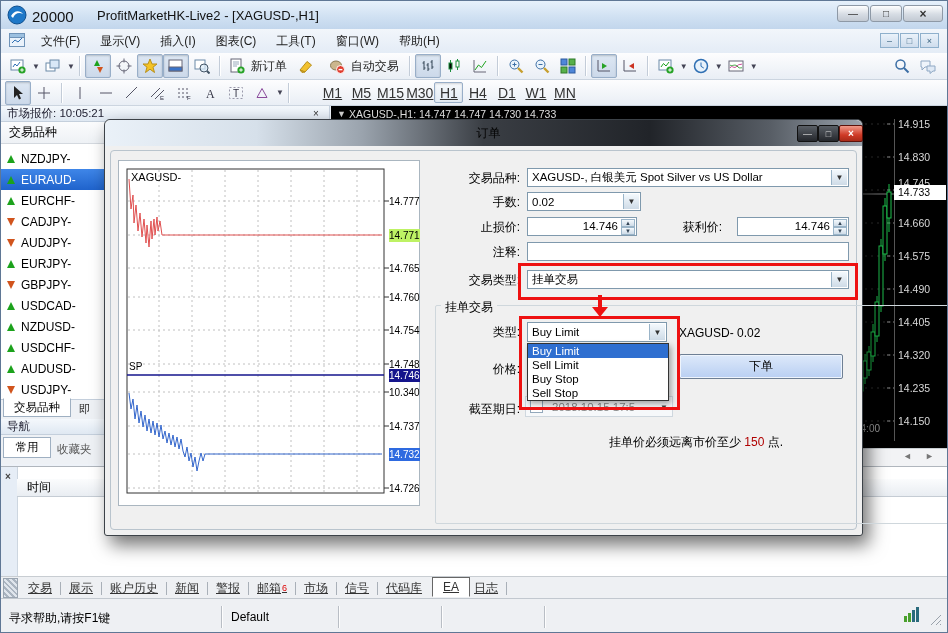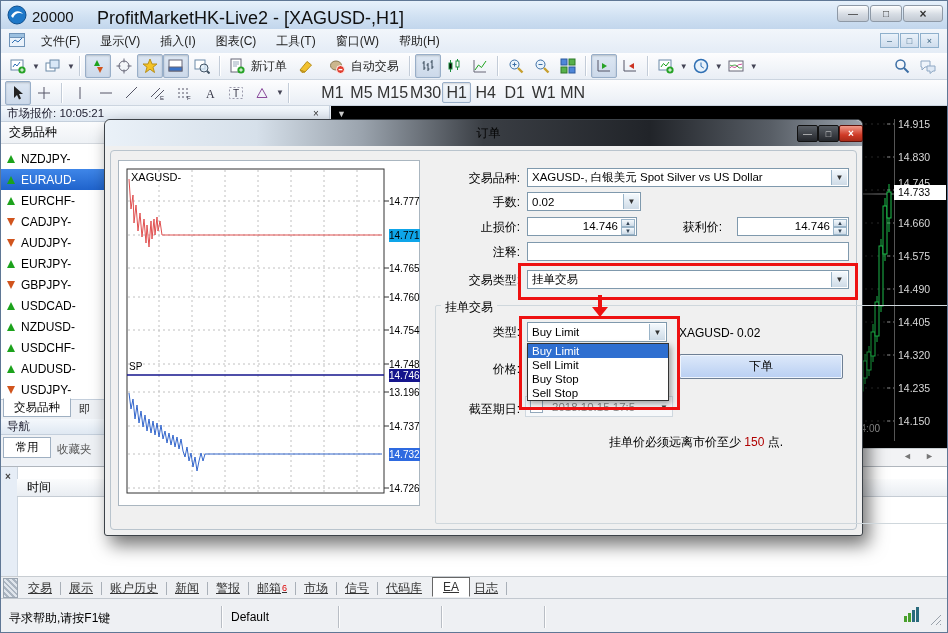--- a/index.html
+++ b/index.html
@@ -8,21 +8,21 @@
   
   .titlebar{left:0;top:0;width:948px;height:28px;background:linear-gradient(#e7f1fb,#cfe0f2 60%,#c2d6ec);border-bottom:1px solid #aabdd4;}
   .menubar{left:0;top:28px;width:948px;height:24px;background:linear-gradient(#f2f6fb,#e4ecf6);border-bottom:1px solid #c6d2e0;display:flex;align-items:center;}
   .menu-item{padding:3px 10px;color:#222;}
   .toolbar{left:0;width:948px;background:linear-gradient(#fdfdfe,#e9eef5);border-bottom:1px solid #ccd5e0;display:flex;align-items:center;padding-left:4px;box-sizing:border-box;}
   .tbtn{width:24px;height:22px;display:flex;align-items:center;justify-content:center;border:1px solid transparent;border-radius:2px;flex:0 0 auto;}
   .tbtn.pressed{border:1px solid #98aec8;background:linear-gradient(#dde7f3,#ccd9ea);box-shadow:inset 0 1px 2px rgba(0,0,0,.18);}
   .caret{font-size:8px;color:#445;margin-left:1px;flex:0 0 auto;}
   .tsep{width:1px;height:20px;background:#c3ccd8;border-right:1px solid #fff;margin:0 4px;flex:0 0 auto;}
   .tlabel{font-size:12px;color:#222;margin:0 6px 0 2px;flex:0 0 auto;}
-  .tf{min-width:27px;height:19px;display:flex;align-items:center;justify-content:center;font-size:16px;color:#333;border:1px solid transparent;border-radius:2px;flex:0 0 auto;}
+  .tf{min-width:27px;height:19px;display:flex;align-items:center;justify-content:center;font-size:14px;color:#333;border:1px solid transparent;border-radius:2px;flex:0 0 auto;text-decoration:underline;}
   .tf.active{border:1px solid #98aec8;background:linear-gradient(#f6f9fc,#e3ebf4);box-shadow:inset 0 1px 2px rgba(0,0,0,.15);}
   .winbtn{height:17px;border:1px solid #8e99a6;border-radius:3px;background:linear-gradient(#ffffff,#d6dce4 55%,#c3cad3);display:flex;align-items:center;justify-content:center;font-size:10px;color:#333;box-sizing:border-box;}
   .childbtn{width:19px;height:15px;border:1px solid #8fb0cc;background:linear-gradient(#eaf2fa,#cfdded);display:flex;align-items:center;justify-content:center;font-size:9px;color:#39627f;box-sizing:border-box;}
   
   .pheader{background:linear-gradient(#f4f8fc,#dfe8f2);border-bottom:1px solid #c4cfdc;font-size:11.5px;color:#223;display:flex;align-items:center;padding:0 6px;box-sizing:border-box;}
   .mwrow{position:absolute;left:0;width:328px;height:21px;display:flex;align-items:center;padding-left:6px;box-sizing:border-box;background:#fff;}
   .mwrow.sel{background:linear-gradient(#3f86e8,#1f63cc);color:#fff;}
   .arr{width:0;height:0;margin-right:6px;flex:0 0 auto;}
   .arr.up{border-left:4px solid transparent;border-right:4px solid transparent;border-bottom:8px solid #1ca21c;}
   .arr.down{border-left:4px solid transparent;border-right:4px solid transparent;border-top:8px solid #d1541d;}
@@ -36,21 +36,21 @@
   .ddbtn{position:absolute;right:1px;top:1px;bottom:1px;width:15px;background:linear-gradient(#f4f9fd,#cedbe7);border-left:1px solid #9ab4c8;display:flex;align-items:center;justify-content:center;font-size:8px;color:#333;}
   .spinbox{position:absolute;background:#fff;border:1px solid #7f99ad;box-sizing:border-box;font-size:11.5px;}
   .spinval{position:absolute;left:2px;right:18px;top:0;bottom:0;text-align:right;line-height:17px;}
   .spinbtns{position:absolute;right:1px;top:1px;bottom:1px;width:14px;display:flex;flex-direction:column;}
   .spinbtns span{flex:1;background:linear-gradient(#f4f9fd,#cedbe7);border:1px solid #9ab4c8;font-size:6px;color:#345;display:flex;align-items:center;justify-content:center;}
   .redbox{position:absolute;border:3px solid #ee1111;z-index:60;pointer-events:none;}
   .ddlist{position:absolute;background:#fff;border:1px solid #333;z-index:55;box-shadow:2px 3px 6px rgba(0,0,0,.35);}
   .dditem{height:14px;line-height:14px;padding-left:4px;font-size:11.5px;color:#000;}
   .dditem.sel{background:#2f6fd0;color:#fff;}
   .tklbl{position:absolute;left:270px;width:31px;height:13px;line-height:13px;font-size:10px;color:#000;}
-  .tklbl.redbg{background:#0ea5e9;}
+  .tklbl.redbg{background:#bef264;}
   .tklbl.navybg{background:#15158c;color:#fff;}
   .tklbl.bluebg{background:#2e6ae0;color:#fff;}
   .mclbl{position:absolute;left:897px;height:12px;line-height:12px;font-size:10.5px;color:#d9d9d9;z-index:2;}
   .btab{display:flex;font-size:12px;color:#333;text-decoration:underline;}
   .vsep{width:1px;height:13px;background:#a9b0b8;margin:0 8px;}
   .scell-sep{position:absolute;top:604px;width:1px;height:22px;background:#b9bec5;border-right:1px solid #fdfdfd;}
   .fieldset{position:absolute;border:1px solid #cfd7dc;border-radius:2px;}
   .legend{position:absolute;background:#f0f0f0;padding:0 4px;font-size:12px;color:#000;}
 </style>
 </head>
@@ -59,21 +59,21 @@
 <div id="root">
 
   <div class="abs titlebar">
     <span class="abs" style="left:6px;top:4px;">
       <svg width="20" height="20">
           <circle cx="10" cy="10" r="9" fill="#1e78c8" stroke="#0d4e8e"></circle>
           <path d="M4 11 C7 5 13 5 16 9 C12 7 8 8 6 13 Z" fill="#fff"></path>
         </svg>
     </span>
     <span class="abs" style="left:31px;top:7px;font-size:15px;color:#111;">20000</span>
-    <span class="abs" style="left:96px;top:7px;font-size:18px;color:#111;">ProfitMarketHK-Live2 - [XAGUSD-,H1]</span>
+    <span class="abs" style="left:96px;top:7px;font-size:13px;color:#111;">ProfitMarketHK-Live2 - [XAGUSD-,H1]</span>
     <div class="abs winbtn" style="left:836px;top:4px;width:32px;">
         <span>—</span>
       </div>
     <div class="abs winbtn" style="left:869px;top:4px;width:32px;">
         <span>□</span>
       </div>
     <div class="abs winbtn" style="left:902px;top:4px;width:40px;">
         <span style="font-size:12px;font-weight:bold;">×</span>
       </div>
   </div>
@@ -452,20 +452,21 @@
           <rect x="544" y="196" width="4" height="34"></rect>
         <line x1="550" y1="133" x2="550" y2="206"></line>
           <rect x="548" y="140" width="4" height="60"></rect>
         <line x1="554" y1="92" x2="554" y2="155"></line>
           <rect x="552" y="100" width="4" height="48"></rect>
         <line x1="558" y1="78" x2="558" y2="126"></line>
           <rect x="556" y="86" width="4" height="26"></rect>
       </g>
     </svg>
     <span style="position:absolute;left:6px;top:3px;font-size:9px;color:#cfcfcf;">▼</span>
+    <span style="position:absolute;left:18px;top:2px;font-size:10.5px;color:#e2e2e2;white-space:nowrap;">XAGUSD-,H1: 14.747 14.747 14.730 14.733</span>
     <span style="position:absolute;left:524px;top:317px;font-size:10px;color:#9a9a9a;">04:00</span>
   </div>
   <span class="mclbl" style="top:117px;">14.915</span>
   <span class="mclbl" style="top:150px;">14.830</span>
   <span class="mclbl" style="top:176px;">14.745</span>
   <span class="mclbl" style="top:216px;">14.660</span>
   <span class="mclbl" style="top:249px;">14.575</span>
   <span class="mclbl" style="top:282px;">14.490</span>
   <span class="mclbl" style="top:315px;">14.405</span>
   <span class="mclbl" style="top:348px;">14.320</span>
@@ -602,21 +603,21 @@
       </svg>
       <span style="position:absolute;left:12px;top:10px;font-size:11px;color:#000;">XAGUSD-</span>
       <span style="position:absolute;left:10px;top:200px;font-size:10px;color:#000;">SP</span>
       <span class="tklbl" style="top:34px;">14.777</span>
       <span class="tklbl redbg" style="top:68px;">14.771</span>
       <span class="tklbl" style="top:101px;">14.765</span>
       <span class="tklbl" style="top:130px;">14.760</span>
       <span class="tklbl" style="top:163px;">14.754</span>
       <span class="tklbl" style="top:197px;">14.748</span>
       <span class="tklbl navybg" style="top:208px;">14.746</span>
-      <span class="tklbl" style="top:225px;">13.196</span>
+      <span class="tklbl" style="top:225px;">10.340</span>
       <span class="tklbl" style="top:259px;">14.737</span>
       <span class="tklbl bluebg" style="top:287px;">14.732</span>
       <span class="tklbl" style="top:321px;">14.726</span>
     </div>
 
     <div class="lblr" style="left:295px;top:50px;width:120px;">交易品种:</div>
     <div class="combo" style="left:422px;top:48px;width:322px;height:19px;">
       <span>XAGUSD-, 白银美元 Spot Silver vs US Dollar</span>
       <span class="ddbtn">▼</span>
     </div>

